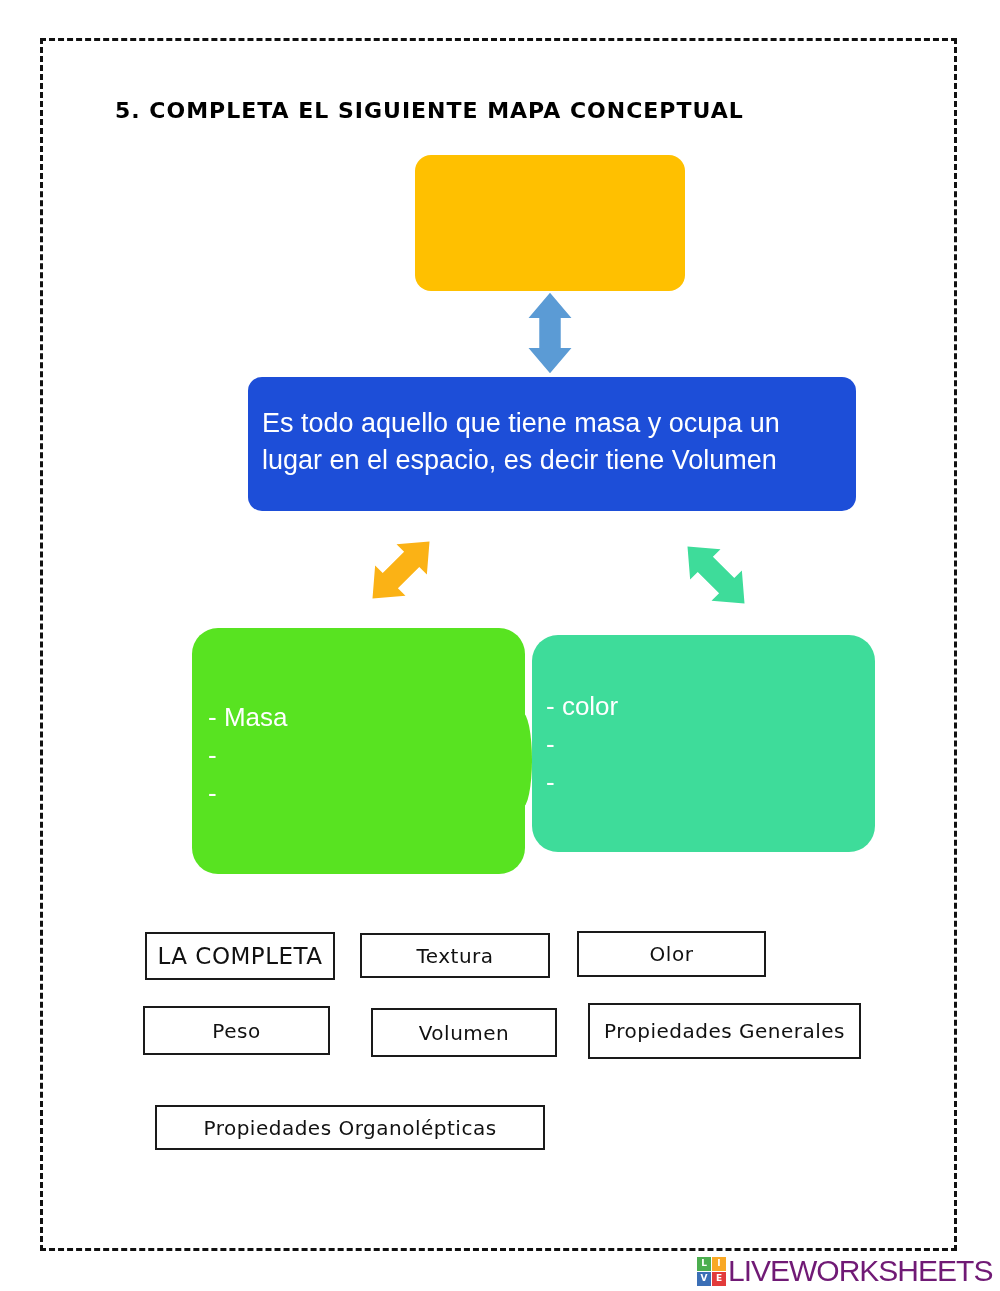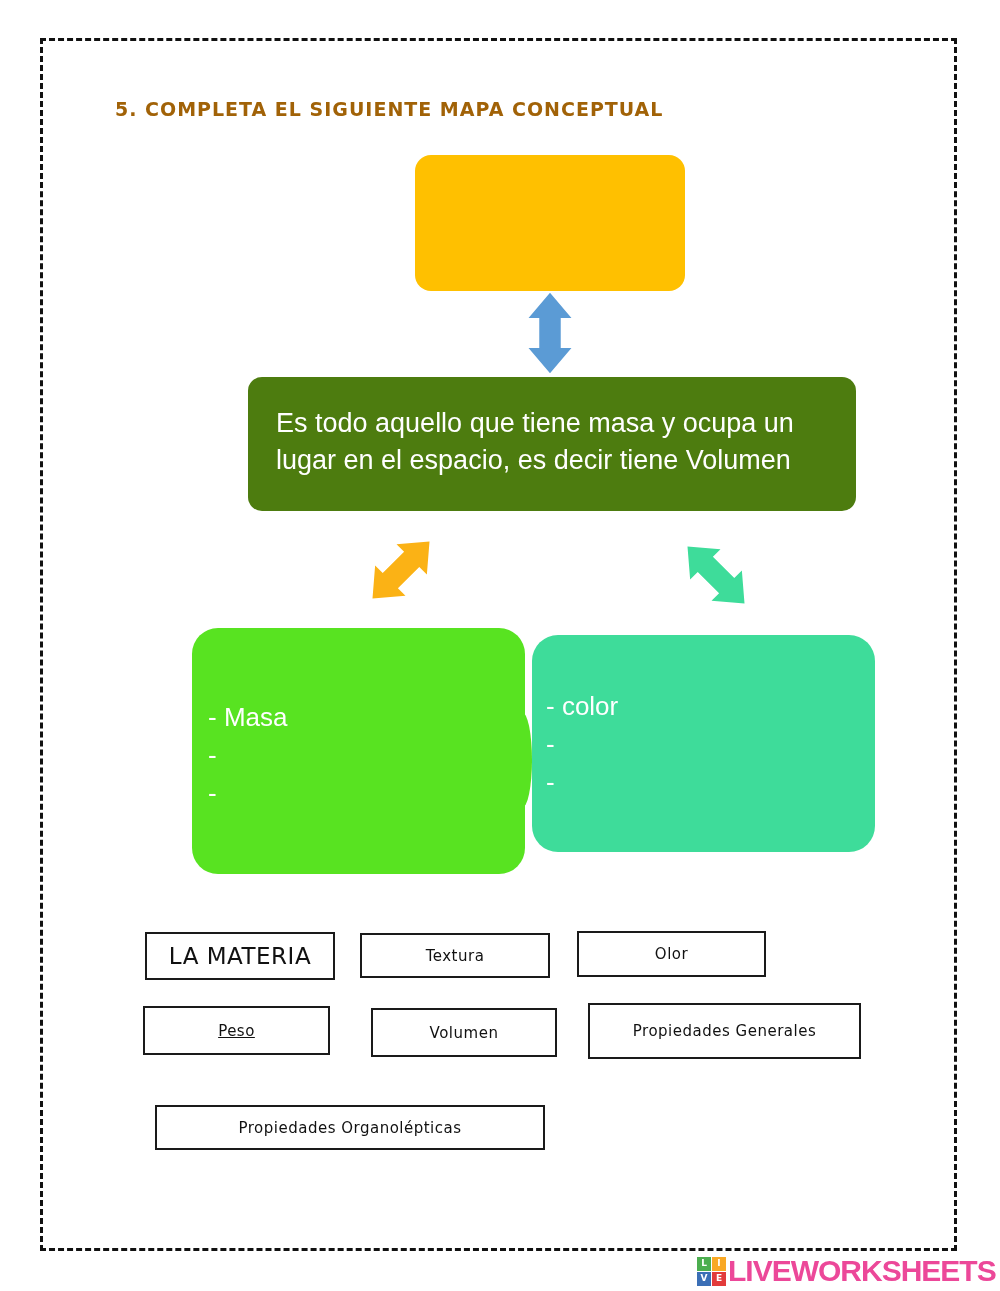--- a/index.html
+++ b/index.html
@@ -2,73 +2,73 @@
 <html><head>
 <meta charset="utf-8">
 <style>
   html,body{margin:0;padding:0;background:#ffffff;}
   body{font-family:"DejaVu Sans","Liberation Sans",sans-serif;}
   .page{position:relative;width:1000px;height:1291px;background:#ffffff;overflow:hidden;}
 
   .frame{position:absolute;left:40px;top:38px;width:911px;height:1207px;
          border:3px dashed #111;}
 
-  .title{position:absolute;left:115px;top:98px;font-size:19px;font-weight:bold;
-         color:#a16207;letter-spacing:1px;}
+  .title{position:absolute;left:115px;top:98px;font-size:22px;font-weight:bold;
+         color:#000000;letter-spacing:1px;}
 
   .top-box{position:absolute;left:415px;top:155px;width:270px;height:136px;
            background:#FFC000;border-radius:16px;}
 
   .arrow{position:absolute;}
   .arrow svg{display:block;width:100%;height:100%;}
   .arrow-vertical{left:527px;top:291px;width:46px;height:84px;}
   .arrow-vertical path{fill:#5B9BD5;}
   .arrow-left{left:378px;top:528px;width:46px;height:84px;transform:rotate(45deg);}
   .arrow-left path{fill:#FBB215;}
   .arrow-right{left:693px;top:533px;width:46px;height:84px;transform:rotate(-45deg);}
   .arrow-right path{fill:#3EDC9A;}
 
   .definition-box{position:absolute;left:248px;top:377px;width:608px;height:134px;
-                  background:#4d7c0f;border-radius:14px;box-sizing:border-box;
-                  padding:28px 24px 0 28px;color:#ffffff;font-size:27px;
+                  background:#1d4ed8;border-radius:14px;box-sizing:border-box;
+                  padding:28px 24px 0 14px;color:#ffffff;font-size:27px;
                   line-height:37px;font-family:"Liberation Sans",sans-serif;}
 
   .left-box{position:absolute;left:192px;top:628px;width:333px;height:246px;
             background:#58E321;border-radius:26px;box-sizing:border-box;
             padding:70px 10px 0 16px;color:#ffffff;font-size:26px;}
   .right-box{position:absolute;left:532px;top:635px;width:343px;height:217px;
              background:#3EDC9A;border-radius:26px;box-sizing:border-box;
              padding:52px 10px 8px 14px;color:#ffffff;font-size:26px;}
   .prop-line{height:38px;line-height:38px;font-family:"Liberation Sans",sans-serif;}
 
   .ornament{position:absolute;left:512px;top:712px;width:20px;height:96px;
             background:#58E321;border-radius:50%;}
 
   .word-chip{position:absolute;background:#ffffff;border:2px solid #1a1a1a;
              display:flex;align-items:center;justify-content:center;
-             font-size:15px;color:#111;letter-spacing:0.5px;box-sizing:border-box;}
+             font-size:20px;color:#111;letter-spacing:0.5px;box-sizing:border-box;}
   .chip-materia{left:145px;top:932px;width:190px;height:48px;font-size:23px;}
   .chip-textura{left:360px;top:933px;width:190px;height:45px;}
   .chip-olor{left:577px;top:931px;width:189px;height:46px;}
-  .chip-peso{left:143px;top:1006px;width:187px;height:49px;text-decoration:underline;}
+  .chip-peso{left:143px;top:1006px;width:187px;height:49px;}
   .chip-volumen{left:371px;top:1008px;width:186px;height:49px;text-align:center;}
   .chip-prop-gen{left:588px;top:1003px;width:273px;height:56px;}
   .chip-prop-org{left:155px;top:1105px;width:390px;height:45px;text-align:center;}
 
   .footer-logo{position:absolute;left:697px;top:1254px;display:flex;
                align-items:center;gap:2px;cursor:pointer;}
   .logo-grid{display:grid;grid-template-columns:14px 14px;grid-template-rows:14px 14px;
              gap:1px;}
   .logo-sq{display:flex;align-items:center;justify-content:center;color:#ffffff;
            font-size:9px;font-weight:bold;line-height:1;}
   .sq-l{background:#4CAE4F;}
   .sq-i{background:#F9A825;}
   .sq-v{background:#3B6FB6;}
   .sq-e{background:#E23B3B;}
-  .logo-text{font-size:30px;font-weight:bold;color:#ec4899;letter-spacing:-1px;
+  .logo-text{font-size:30px;font-weight:normal;color:#701a75;letter-spacing:-1px;
              font-family:"Liberation Sans",sans-serif;}
 </style>
 </head>
 <body>
 
 <div class="page">
 
   <div class="frame"></div>
 
   <div class="title">5. COMPLETA EL SIGUIENTE MAPA CONCEPTUAL</div>
@@ -102,21 +102,21 @@
     <div class="prop-line">-</div>
     <div class="prop-line">-</div>
   </div>
 
   <div class="right-box">
     <div class="prop-line">- color</div>
     <div class="prop-line">-</div>
     <div class="prop-line">-</div>
   </div>
 
-  <div class="word-chip chip-materia">LA MATERIA</div>
+  <div class="word-chip chip-materia">LA COMPLETA</div>
   <div class="word-chip chip-textura">Textura</div>
   <div class="word-chip chip-olor">Olor</div>
   <div class="word-chip chip-peso">Peso</div>
   <div class="word-chip chip-volumen">Volumen</div>
   <div class="word-chip chip-prop-gen">Propiedades Generales</div>
   <div class="word-chip chip-prop-org">Propiedades Organolépticas</div>
 
   <div class="footer-logo">
     <div class="logo-grid">
       <div class="logo-sq sq-l">L</div>

